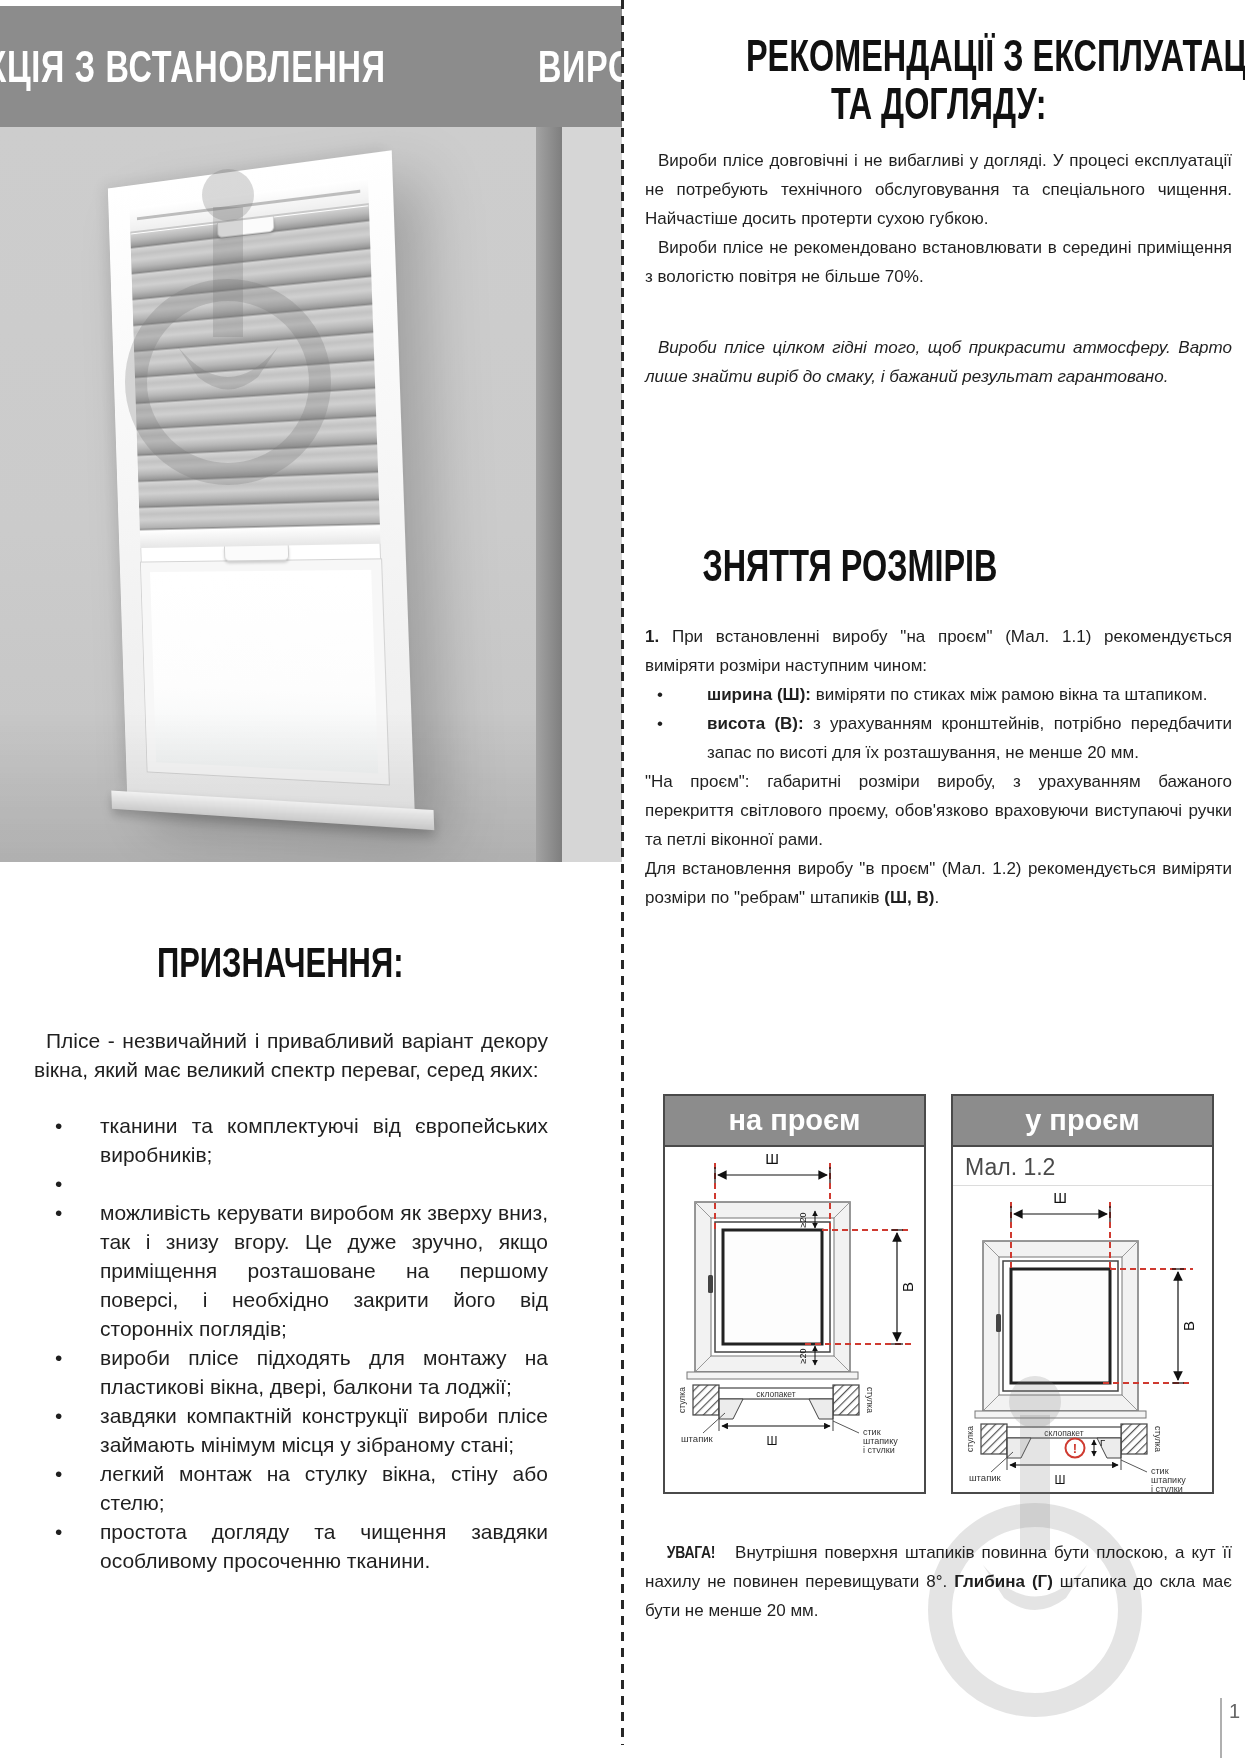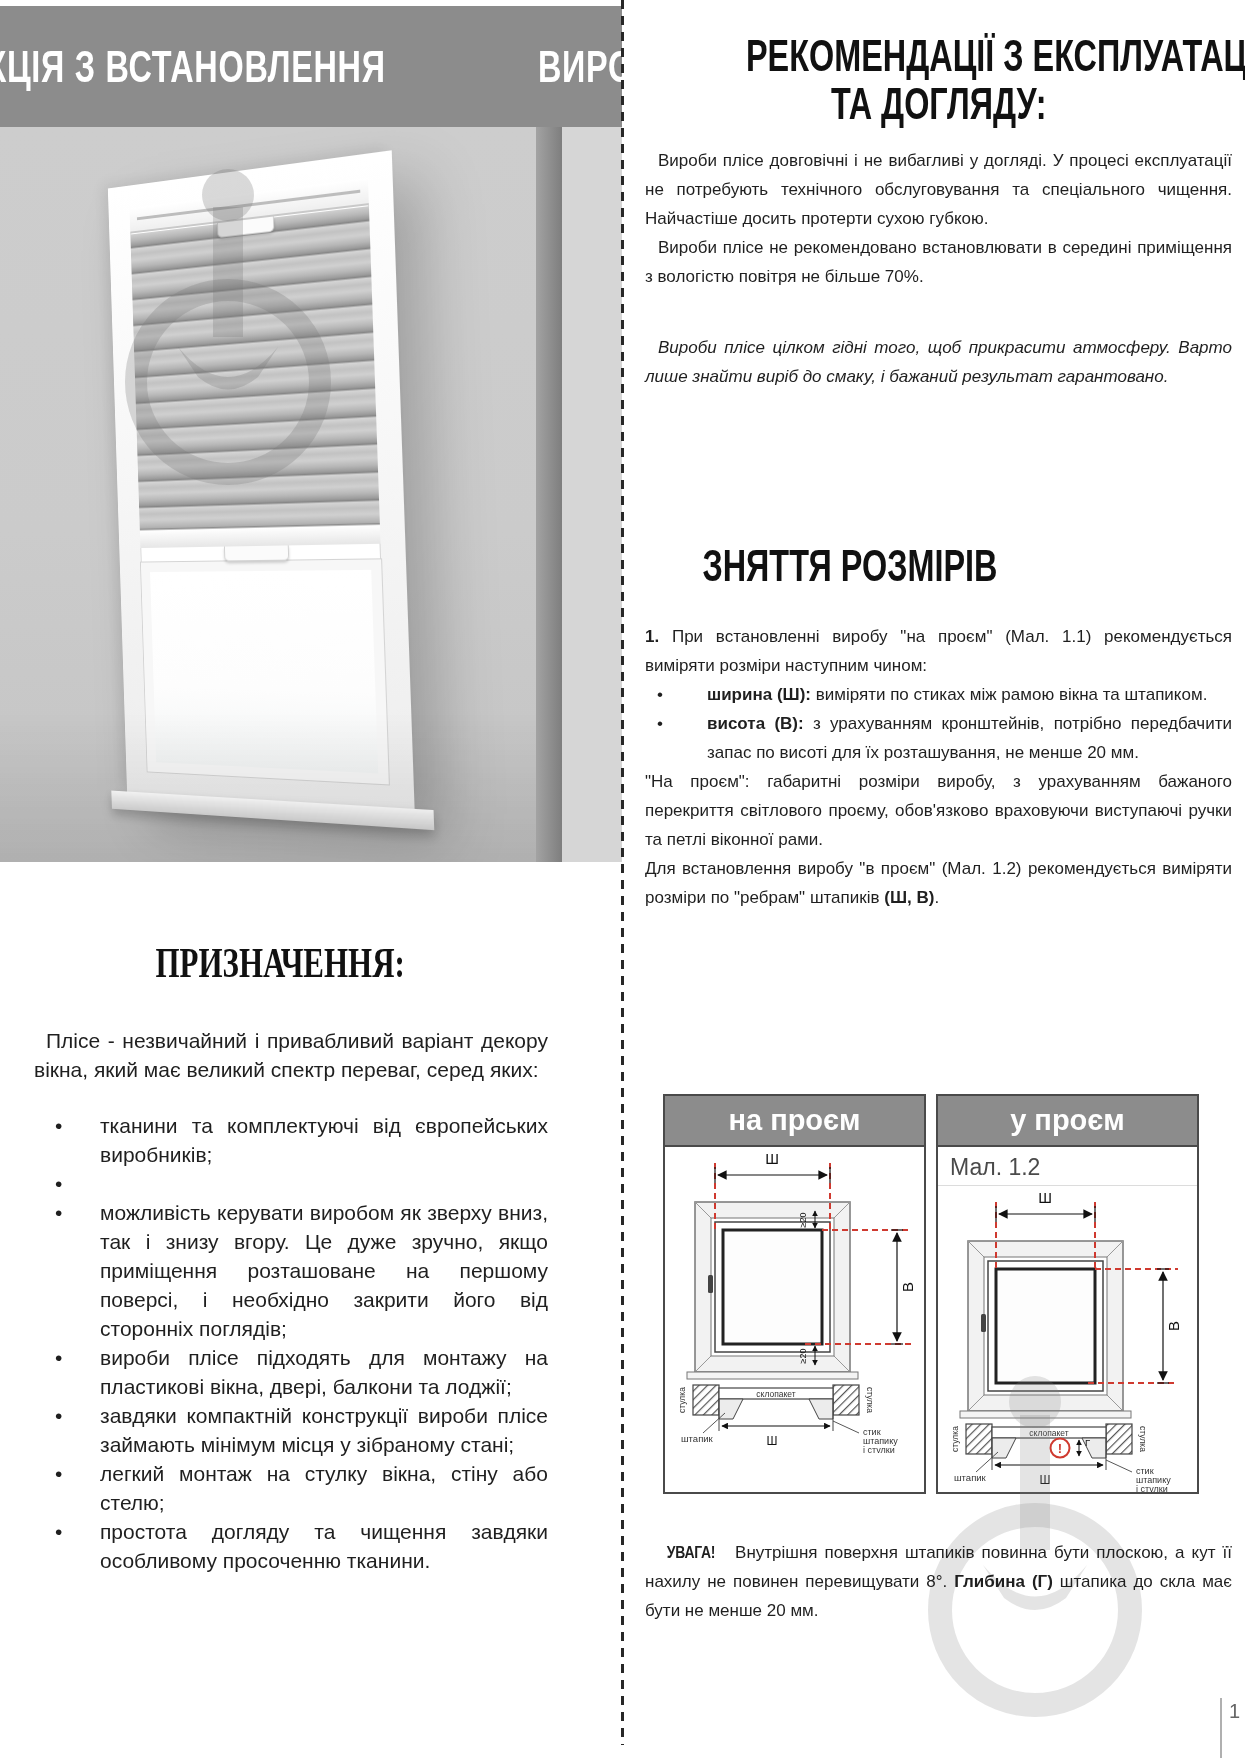--- a/index.html
+++ b/index.html
@@ -36,21 +36,21 @@
   .pleats{height:306px;margin-top:-14px;
        background:repeating-linear-gradient(180deg,
          #d0d0d0 0px,#b6b6b6 7px,#9a9a9a 12px,#878787 13.5px,#d4d4d4 15.5px,#c2c2c2 21px,#d0d0d0 27px);
        border-bottom:1px solid #8f8f8f;}
   .blind-bottomrail{height:18px;background:linear-gradient(180deg,#ffffff,#e6e6e6);border-top:1px solid #bfbfbf;}
   .glass{flex:1;position:relative;border:10px solid #f7f7f7;outline:1px solid #d4d4d4;
        background:linear-gradient(180deg,#ffffff 0%,#fdfdfd 60%,#f2f4f4 100%);}
   .sill{position:absolute;left:-18px;right:-18px;bottom:-17px;height:19px;
        background:linear-gradient(180deg,#ffffff,#d9d9d9);box-shadow:0 6px 12px rgba(0,0,0,0.22);}
   .watermark{position:absolute;pointer-events:none;}
-  .purpose-heading{position:absolute;top:938px;left:0;width:560px;text-align:center;font-family:Liberation Serif, serif;}
+  .purpose-heading{position:absolute;top:938px;left:0;width:560px;text-align:center;}
   .purpose-heading .cond-line{font-weight:bold;font-size:43px;color:#111;}
   .left-text{position:absolute;top:1026px;left:34px;width:514px;font-size:21px;line-height:29px;}
   .left-text p{margin:0;text-indent:12px;}
   .blist{margin-top:27px;}
   .brow{display:flex;margin:0;}
   .brow .bm{flex:0 0 66px;padding-left:21px;box-sizing:border-box;}
   .brow .bt{flex:1;}
   
   .divider{position:absolute;left:621px;top:0;width:3px;height:1745px;
       background:repeating-linear-gradient(180deg,#272727 0px,#272727 9px,transparent 9px,transparent 16px);}
@@ -61,21 +61,21 @@
   .rtext{font-size:17px;line-height:29px;}
   .care-text{position:absolute;top:146px;left:0;width:587px;}
   .care-text p{margin:0;text-indent:13px;}
   .care-text p.sp{margin-top:42px;font-style:italic;}
   .sizes-heading{position:absolute;top:540px;left:0;width:587px;text-align:left;}
   .sizes-heading .cond-line{font-weight:bold;font-size:45px;color:#111;}
   .sizes-text{position:absolute;top:622px;left:0;width:587px;}
   .sizes-text p{margin:0;}
   .sizes-text .brow .bm{flex:0 0 62px;padding-left:12px;}
   
-  .panels{position:absolute;top:1094px;left:18px;display:flex;gap:10px;z-index:1;}
+  .panels{position:absolute;top:1094px;left:18px;display:flex;gap:25px;z-index:1;}
   .panel{width:263px;border:2px solid #4a4a4a;background:#fff;box-sizing:border-box;}
   .panel-title{height:49px;background:#8c8c8c;color:#fff;font-weight:bold;font-size:29px;
       display:flex;align-items:center;justify-content:center;border-bottom:2px solid #4a4a4a;}
   .panel-body{position:relative;}
   .fig-caption{font-size:23px;color:#4a4a4a;padding:7px 0 4px 12px;border-bottom:1px solid #dcdcdc;}
   .panel-body svg{display:block;}
   
   .attention{position:absolute;top:1538px;left:0;width:587px;z-index:3;}
   .attention p{margin:0;text-indent:12px;}
   

